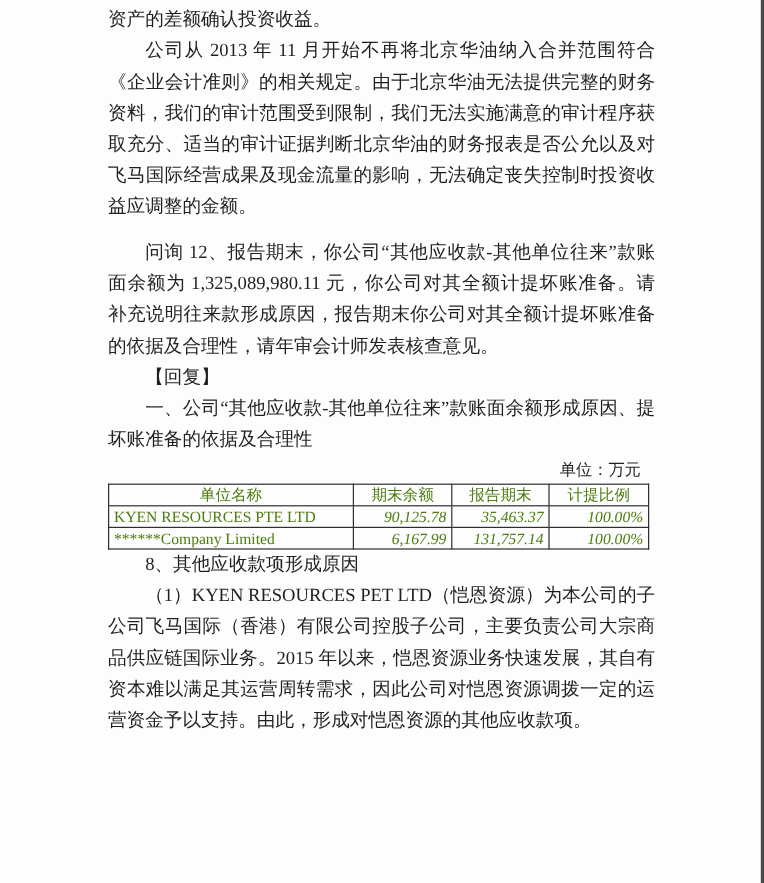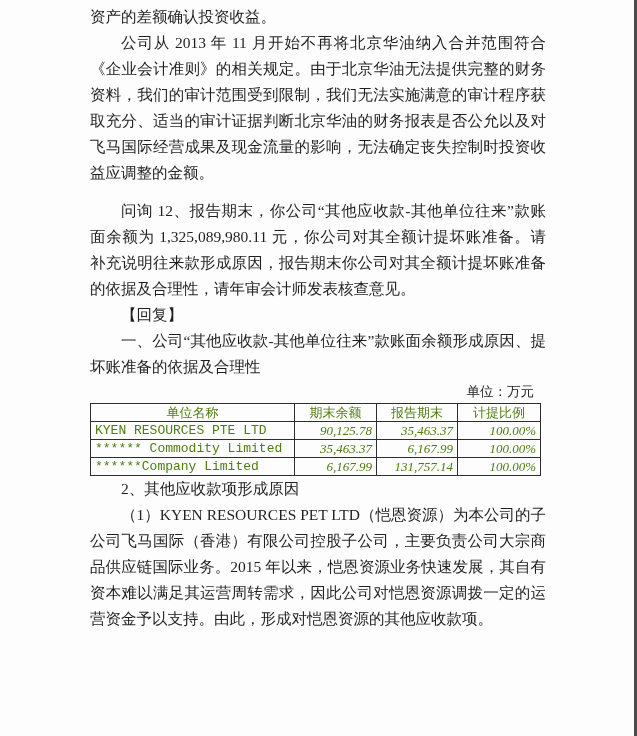--- a/index.html
+++ b/index.html
@@ -71,21 +71,20 @@
     font-weight: normal;
     overflow: hidden;
     white-space: nowrap;
   }
   table.receivables th {
     text-align: center;
   }
   td.name-cell {
     text-align: left;
     padding-left: 2px;
-    font-family: Liberation Mono, monospace;
   }
   td.num-cell {
     text-align: right;
     font-style: italic;
   }
   td.center-cell {
     text-align: center;
   }
 </style>
 </head>
@@ -123,33 +122,27 @@
       </tr>
     </thead>
     <tbody>
       <tr>
         <td class="name-cell">KYEN RESOURCES PTE LTD</td>
         <td class="num-cell">90,125.78</td>
         <td class="num-cell">35,463.37</td>
         <td class="num-cell">100.00%</td>
       </tr>
       <tr>
-        <td class="name-cell">****** Commodity Limited</td>
-        <td class="num-cell">35,463.37</td>
-        <td class="num-cell">6,167.99</td>
-        <td class="num-cell">100.00%</td>
-      </tr>
-      <tr>
         <td class="name-cell">******Company Limited</td>
         <td class="num-cell">6,167.99</td>
         <td class="num-cell">131,757.14</td>
         <td class="num-cell">100.00%</td>
       </tr>
     </tbody>
   </table>
 
-  <p class="para">2、其他应收款项形成原因</p>
+  <p class="para">8、其他应收款项形成原因</p>
 
   <p class="para">（1）KYEN RESOURCES PET LTD（恺恩资源）为本公司的子公司飞马国际（香港）有限公司控股子公司，主要负责公司大宗商品供应链国际业务。2015 年以来，恺恩资源业务快速发展，其自有资本难以满足其运营周转需求，因此公司对恺恩资源调拨一定的运营资金予以支持。由此，形成对恺恩资源的其他应收款项。</p>
 
 </div>
 
 <div class="page-edge-line"></div>
 
 </body></html>

